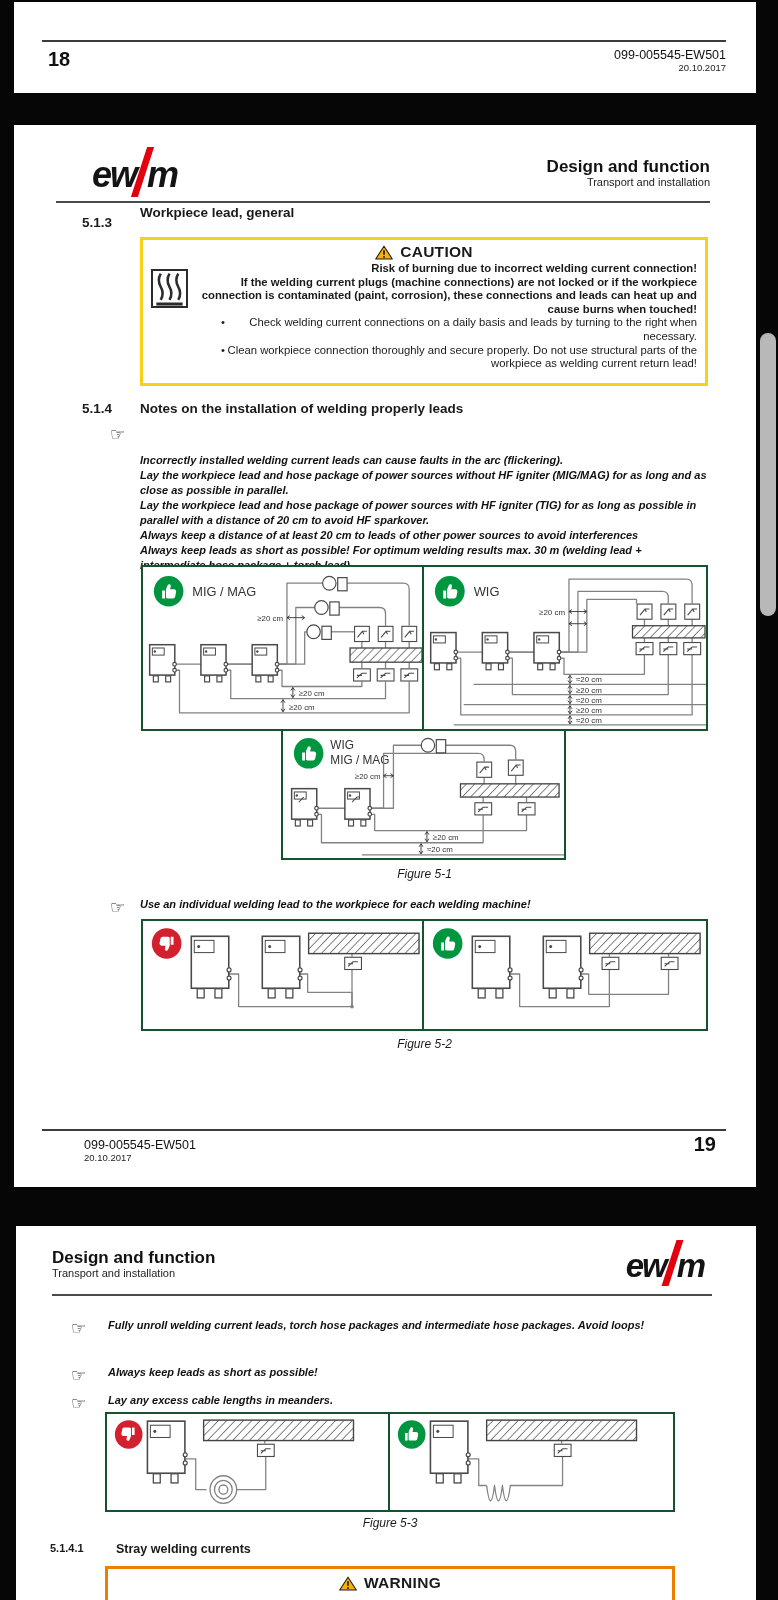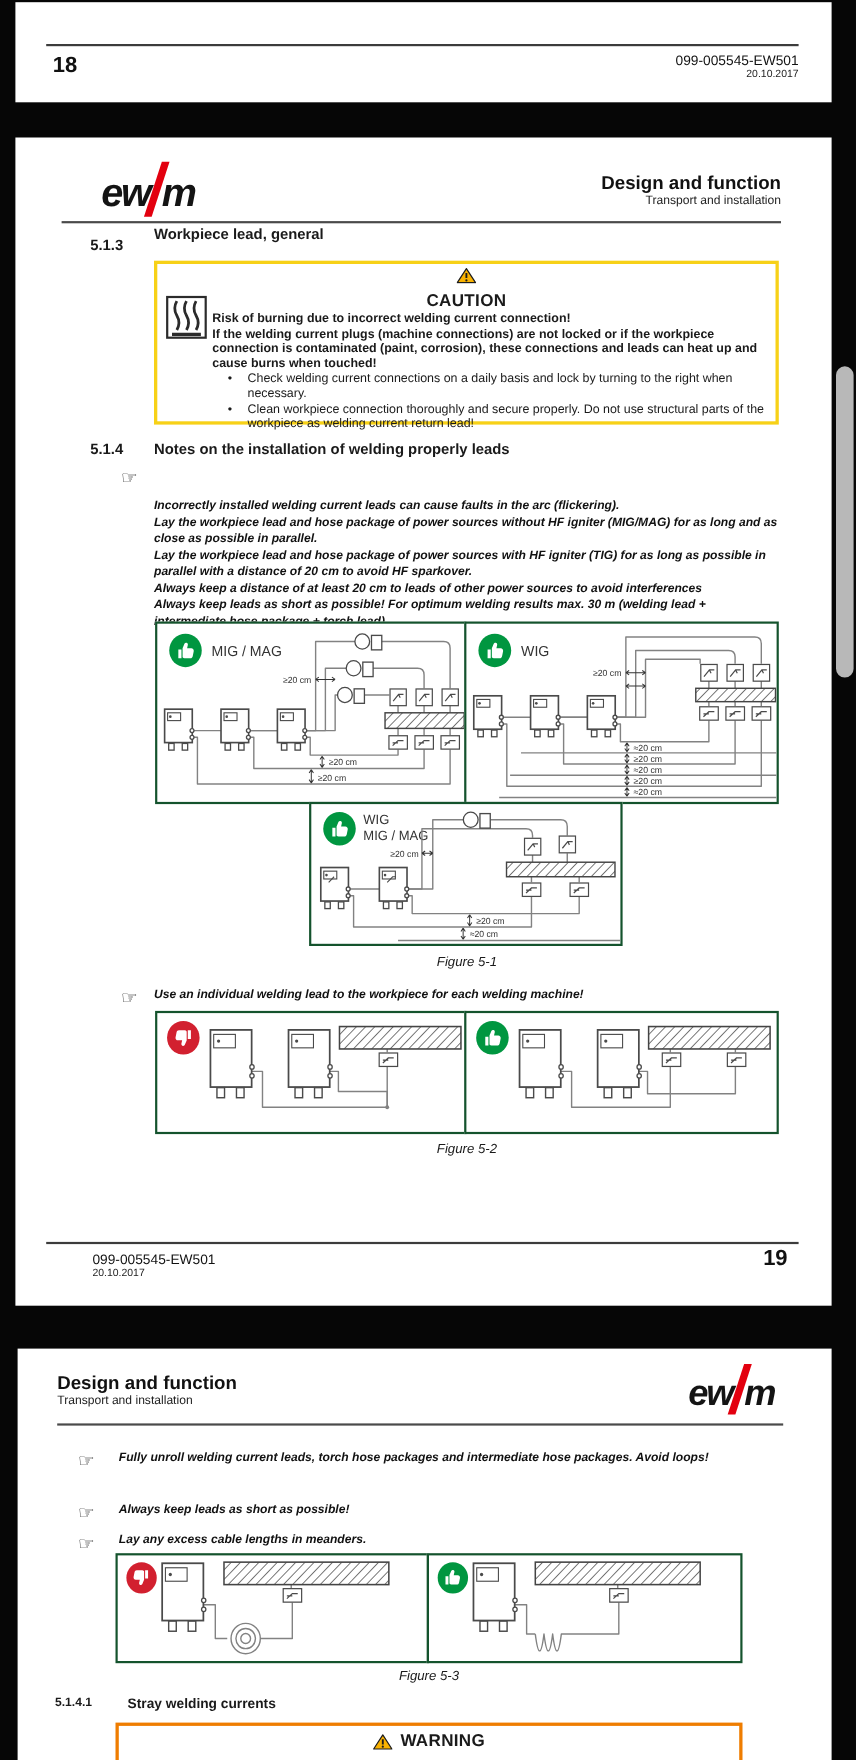--- a/index.html
+++ b/index.html
@@ -112,40 +112,40 @@
     <div class="abs" style="right:46px;top:32px;text-align:right;">
       <div class="hdr-title">Design and function</div>
       <div class="hdr-sub">Transport and installation</div>
     </div>
     <div class="rule" style="left:42px;top:76px;width:654px;background:#4a4a4a;"></div>
 
     <div class="abs sec-num" style="left:68px;top:90px;">5.1.3</div>
     <div class="abs sec-title" style="left:126px;top:80px;">Workpiece lead, general</div>
 
     <div class="alertbox" style="left:126px;top:112px;width:568px;height:149px;border:3px solid #f7d117;">
-      <div class="alert-title" style="margin-top:3px;flex-direction:column;">
+      <div class="alert-title" style="margin-top:3px;">
         <svg width="18" height="15" viewBox="0 0 18 15">
             <use href="#warntri"></use>
           </svg>
         <span>CAUTION</span>
       </div>
       <div class="iconbox" style="left:8px;top:29px;width:37px;height:39px;">
         <svg width="33" height="35" viewBox="0 0 30 32">
           <path d="M7 2.5 q-3.5 6 0 12 q3.5 6 0 12" fill="none" stroke="#2b2b2b" stroke-width="2.3"></path>
           <path d="M15 2.5 q-3.5 6 0 12 q3.5 6 0 12" fill="none" stroke="#2b2b2b" stroke-width="2.3"></path>
           <path d="M23 2.5 q-3.5 6 0 12 q3.5 6 0 12" fill="none" stroke="#2b2b2b" stroke-width="2.3"></path>
           <rect x="3" y="28.8" width="24" height="2.8" fill="#2b2b2b"></rect>
         </svg>
       </div>
-      <div class="alert-body" style="margin:1px 8px 0 50px;">
+      <div class="alert-body" style="margin:1px 8px 0 50px;text-align:right;">
         <div class="b">Risk of burning due to incorrect welding current connection!</div>
         <div class="b">If the welding current plugs (machine connections) are not locked or if the workpiece connection is contaminated (paint, corrosion), these connections and leads can heat up and cause burns when touched!</div>
         <div class="bullet-row">
           <span class="bullet-mark">•</span>
-          <span>Check welding current connections on a daily basis and lock by turning to the right when necessary.</span>
+          <span>Check welding current connections on a daily basis and leads by turning to the right when necessary.</span>
         </div>
         <div class="bullet-row">
           <span class="bullet-mark">•</span>
           <span>Clean workpiece connection thoroughly and secure properly. Do not use structural parts of the workpiece as welding current return lead!</span>
         </div>
       </div>
     </div>
 
     <div class="abs sec-num" style="left:68px;top:276px;">5.1.4</div>
     <div class="abs sec-title" style="left:126px;top:276px;">Notes on the installation of welding properly leads</div>

